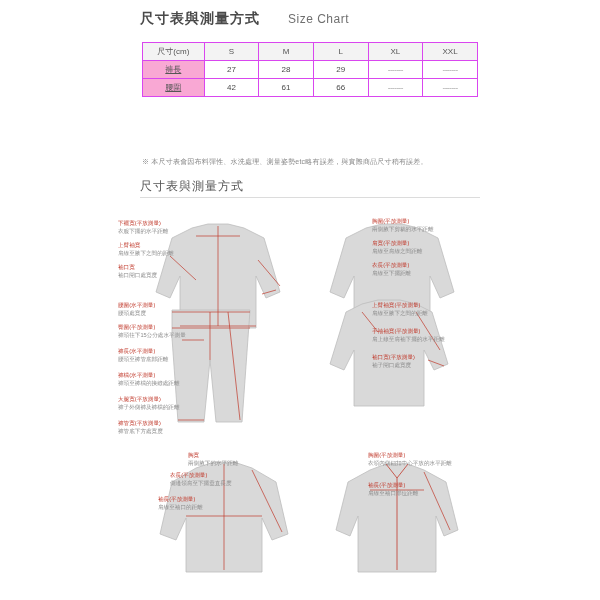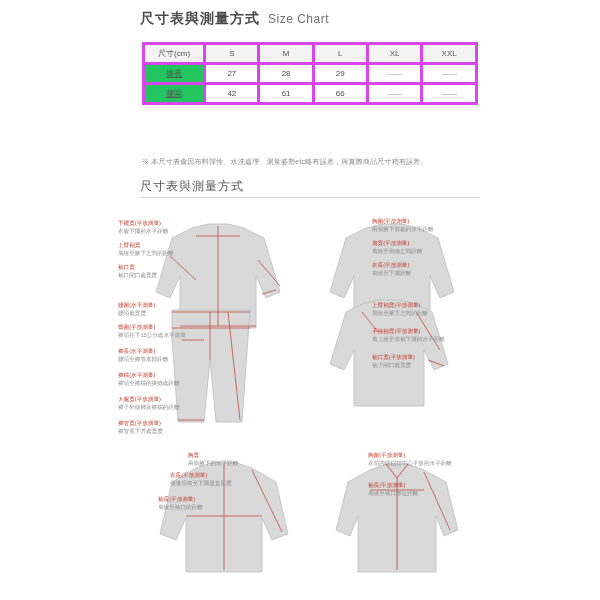--- a/index.html
+++ b/index.html
@@ -34,46 +34,47 @@
   .title-cn {
     font-size: 14px;
     font-weight: bold;
     color: #4a4a4a;
     letter-spacing: 1px;
   }
   .title-en {
     font-size: 12px;
     color: #6f6f6f;
     letter-spacing: 0.5px;
+    margin-left: 20px;
   }
 
   
   .size-table {
     position: absolute;
     left: 142px;
     top: 42px;
     width: 336px;
     border-collapse: collapse;
     font-size: 8px;
     color: #4a4a4a;
   }
   .size-table td, .size-table th {
-    border: 3px solid #d946ef;
+    border: 1px solid #d946ef;
     height: 17px;
     text-align: center;
     font-weight: normal;
     padding: 0;
   }
   .size-table thead td {
     background: #f3f3f3;
     color: #555;
     font-size: 8px;
   }
   .size-table tbody td:first-child {
-    background: #22c55e;
+    background: #f9a8d4;
     color: #555;
     width: 62px;
     text-decoration: underline;
   }
   .size-table tbody td {
     background: #ffffff;
     width: 55px;
   }
   .dash {
     color: #9a9a9a;

